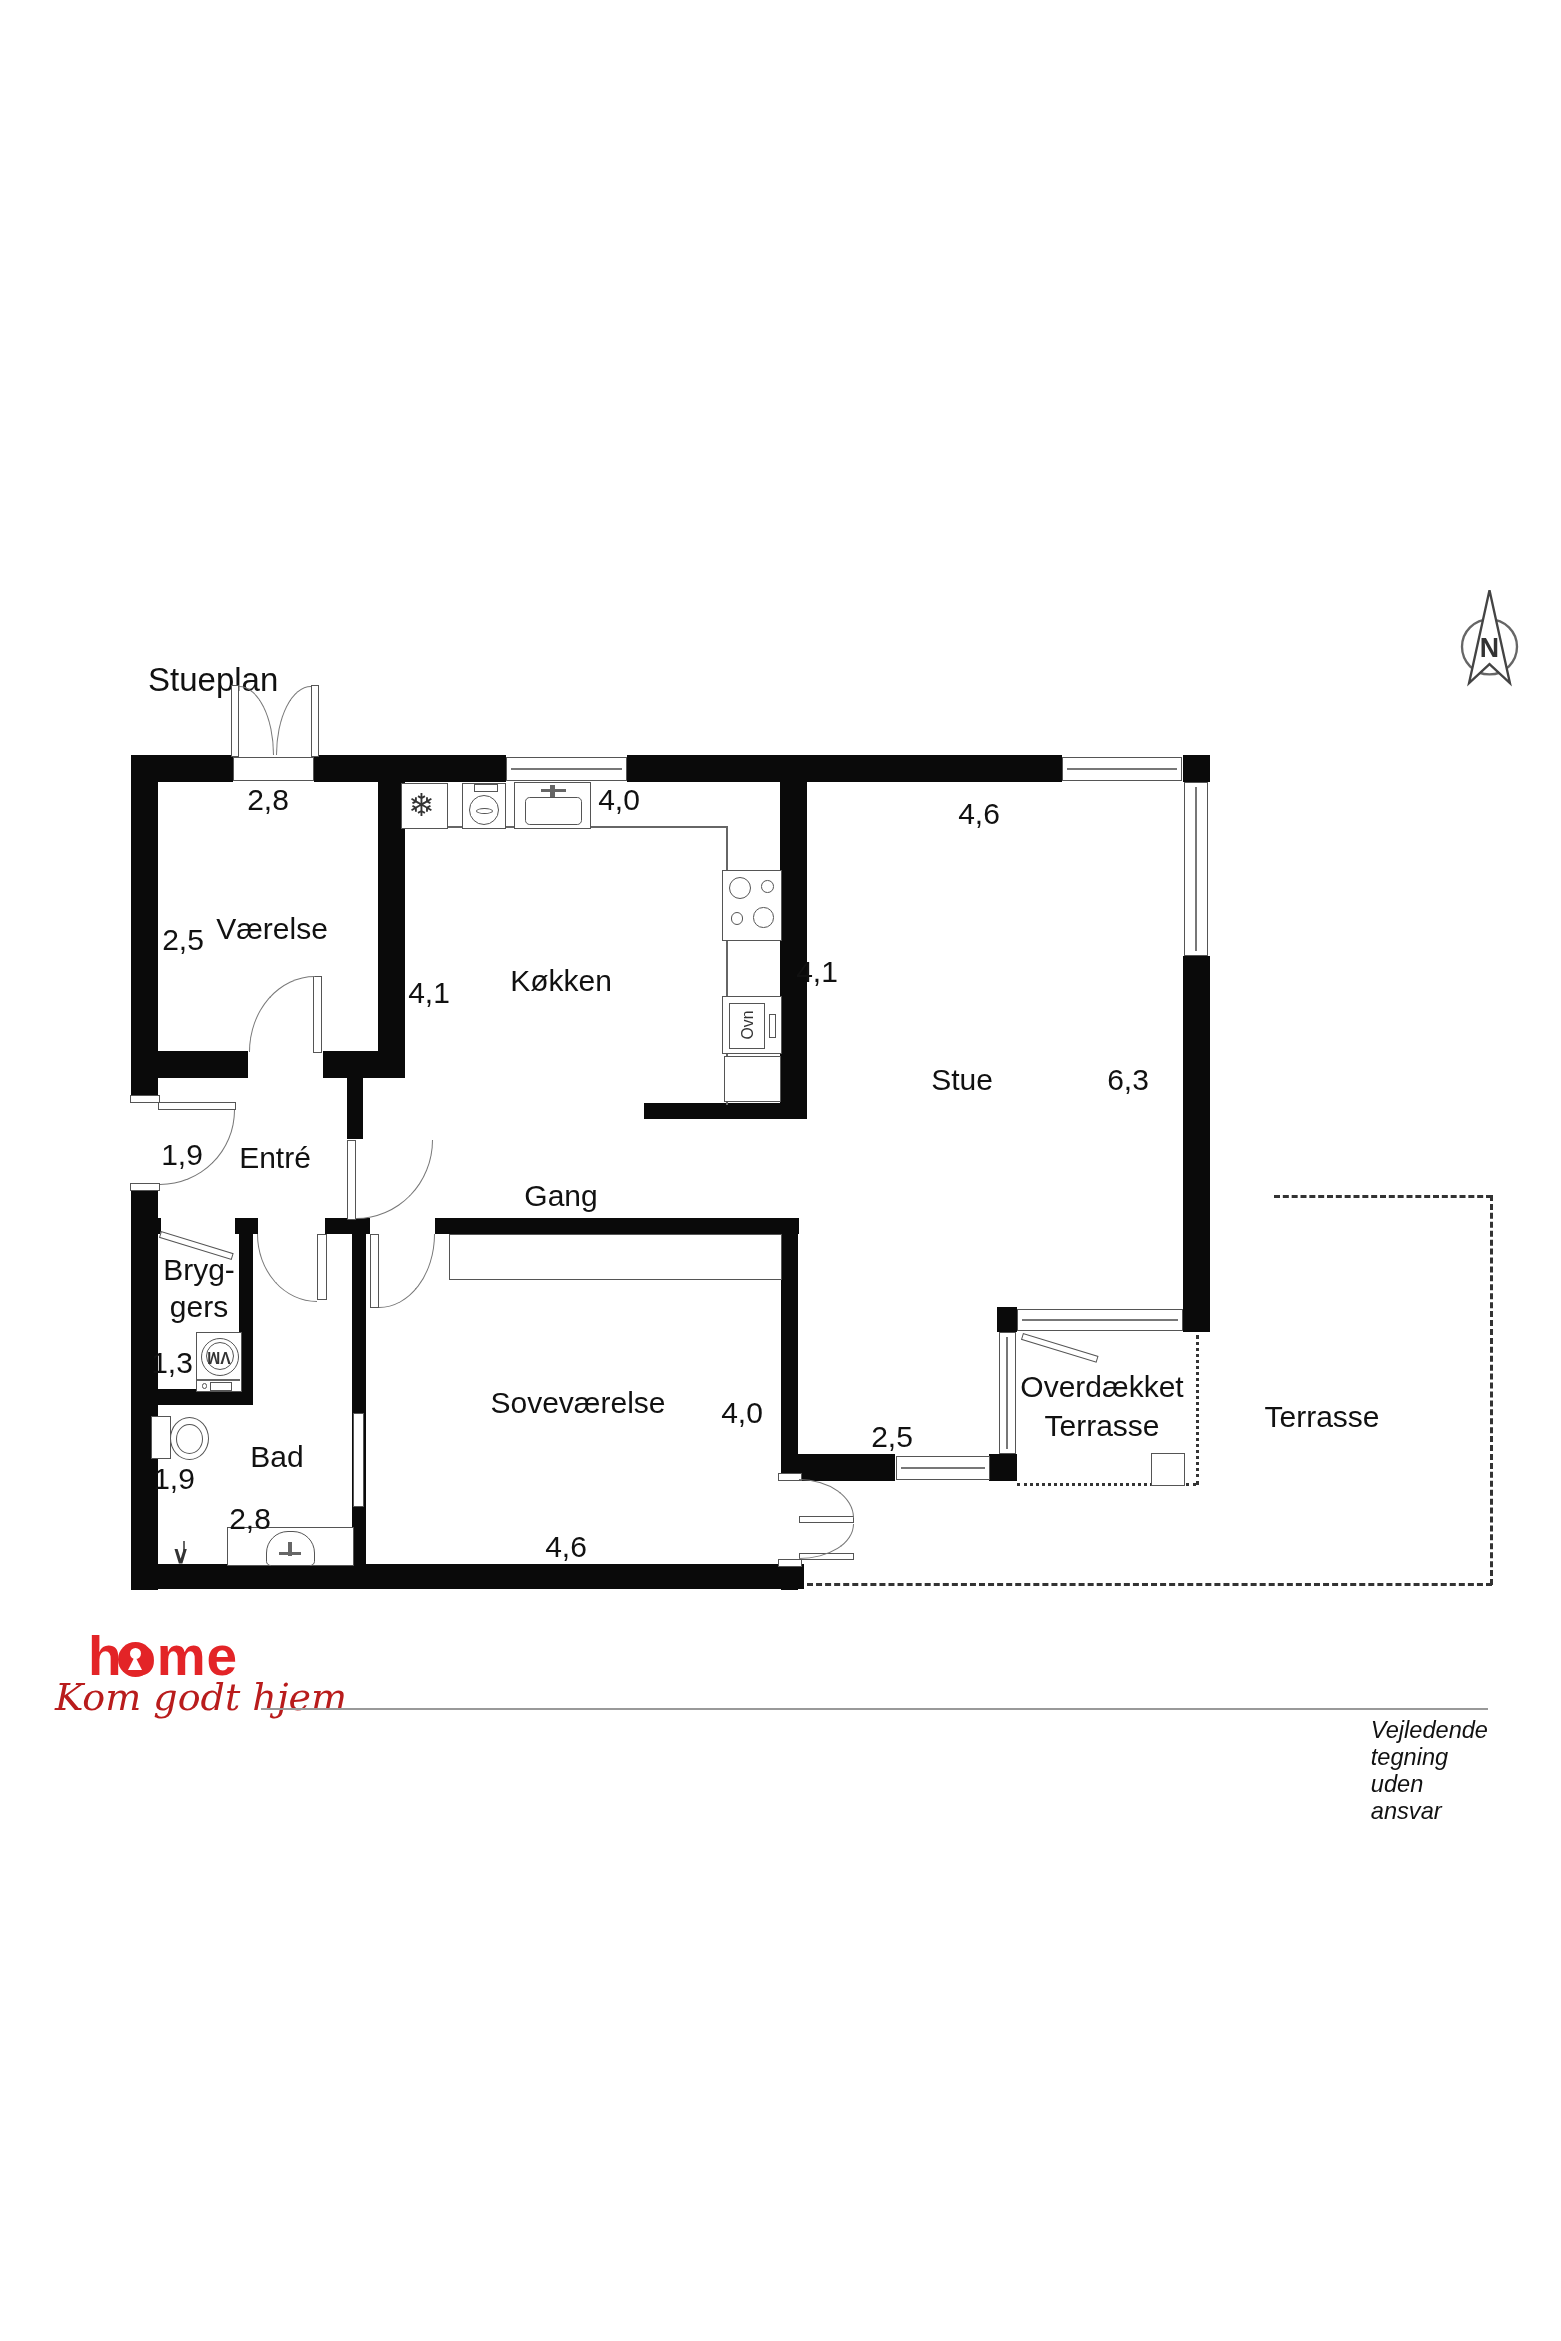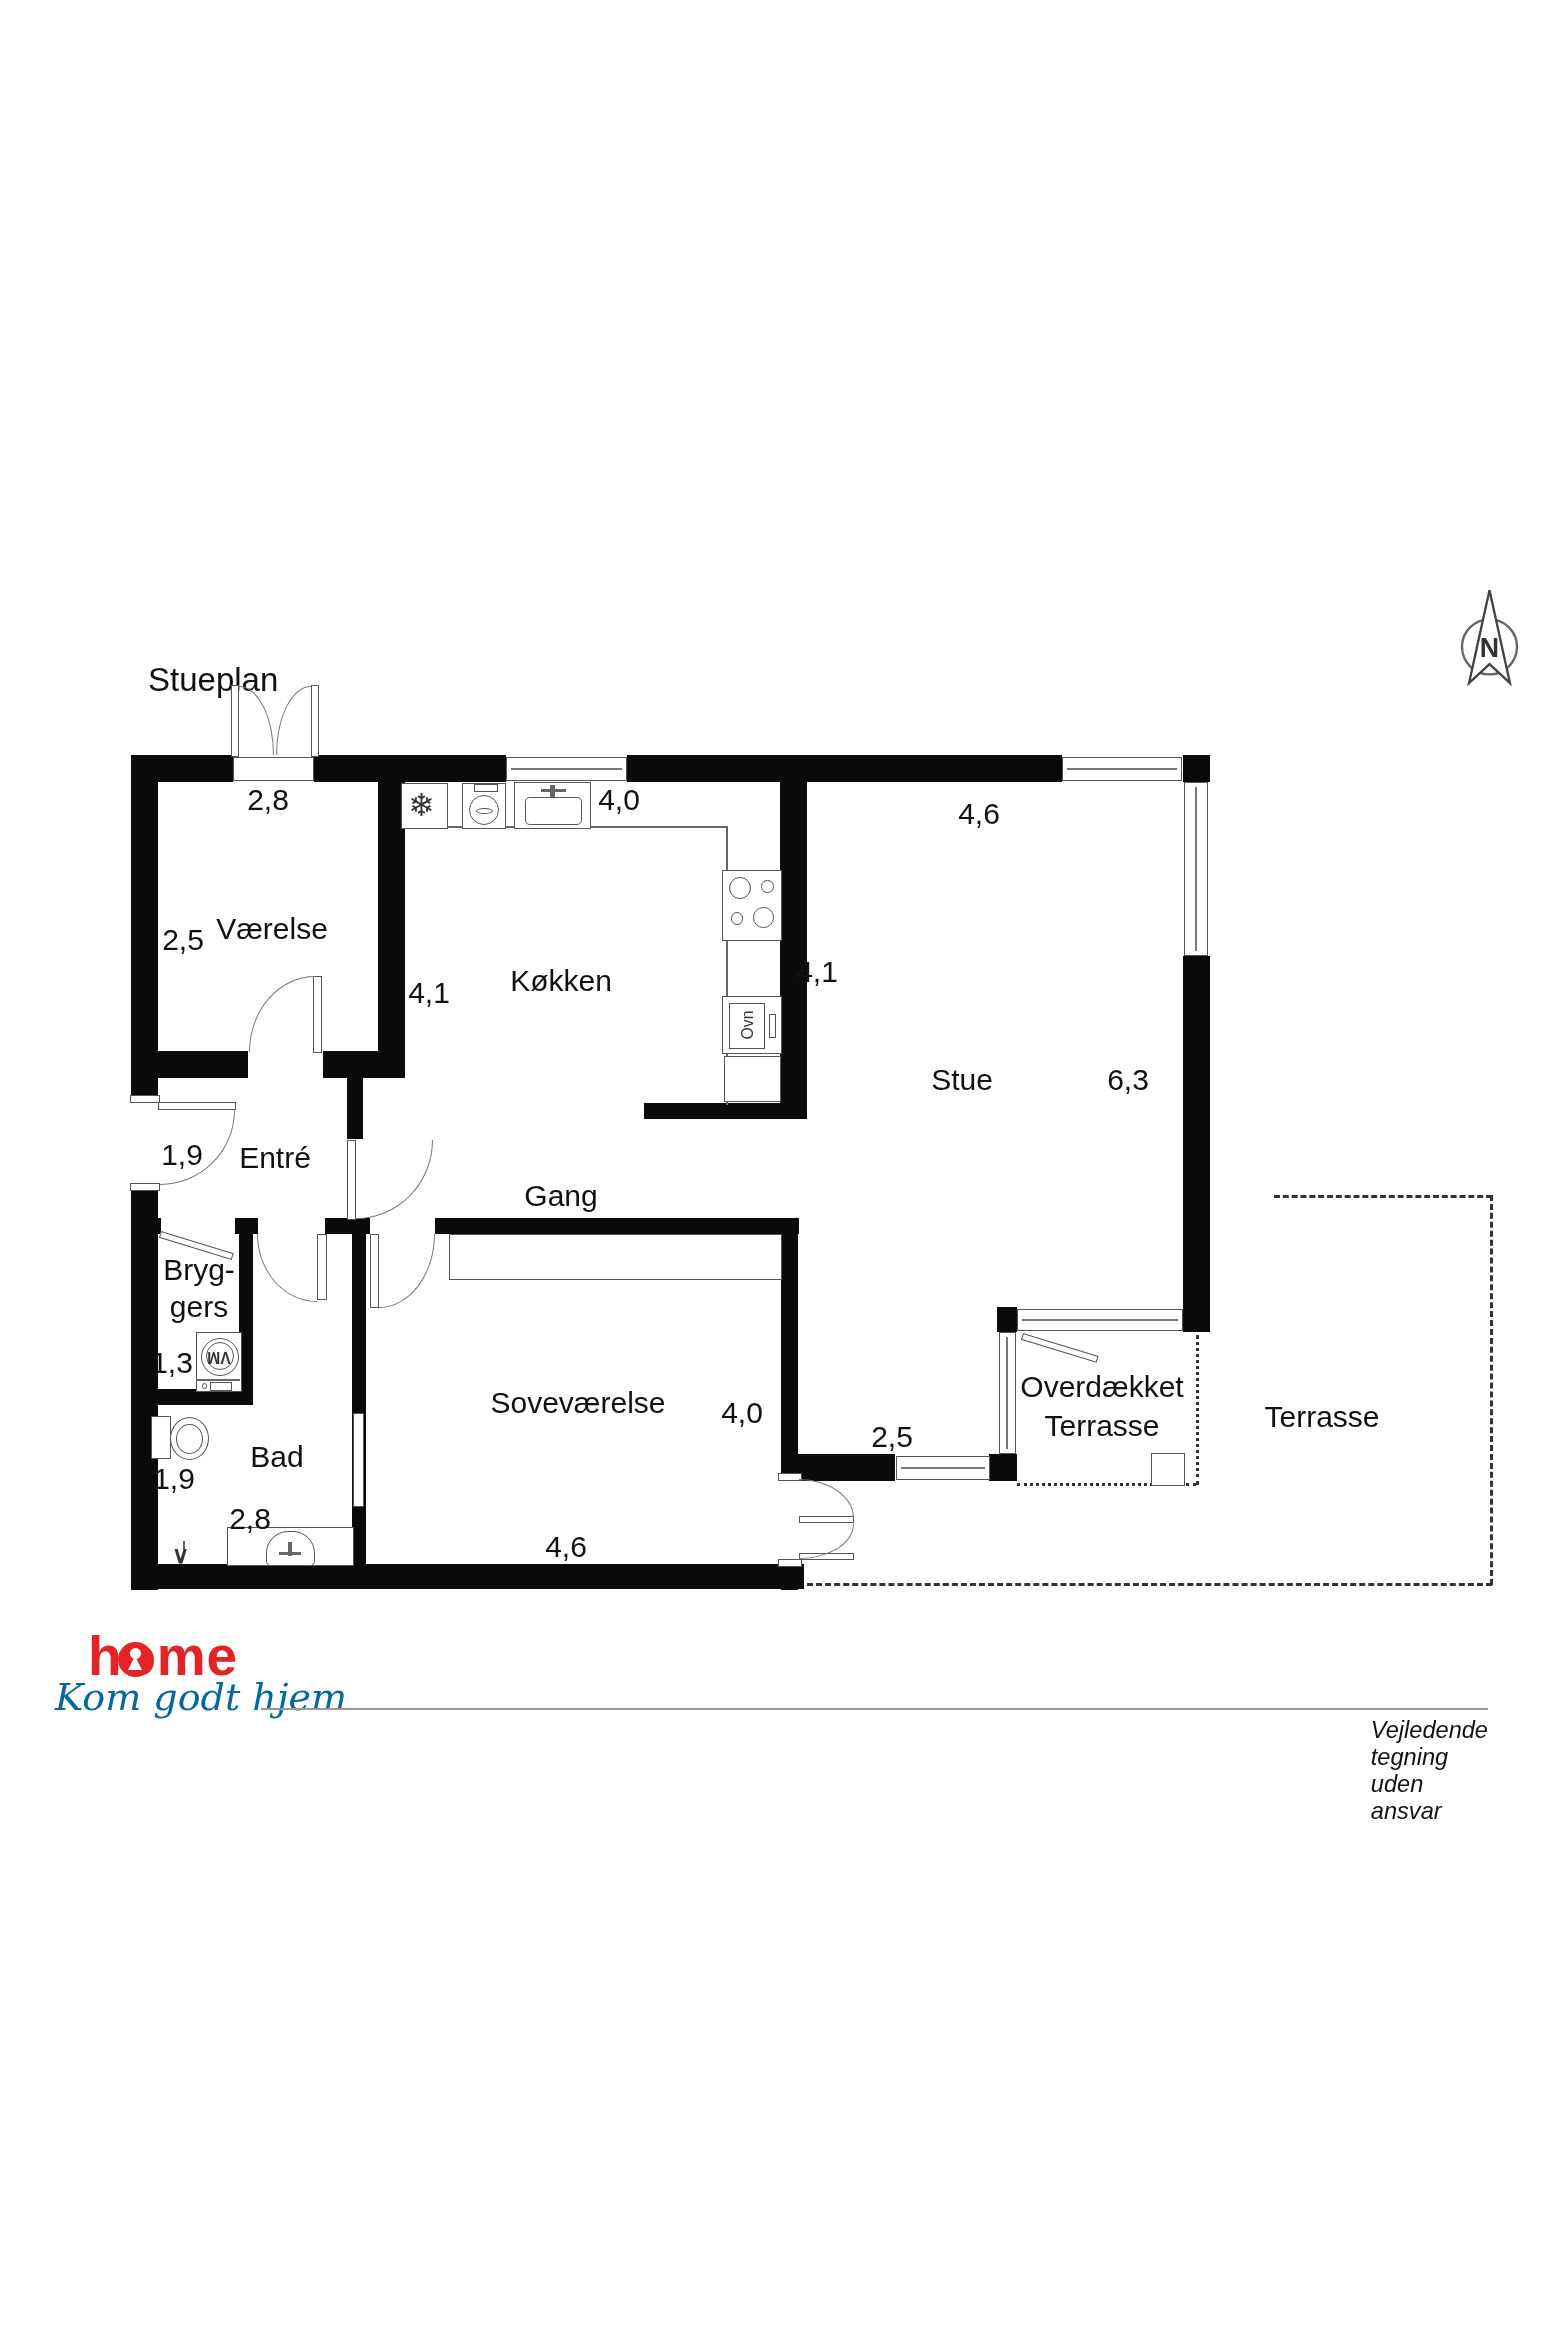--- a/index.html
+++ b/index.html
@@ -13,21 +13,21 @@
   .leaf{position:absolute;background:#fff;border:1.6px solid #555;box-sizing:border-box;}
   .arc{position:absolute;box-sizing:border-box;}
   .line{position:absolute;background:#666;}
   .box{position:absolute;background:#fff;border:1.6px solid #555;box-sizing:border-box;}
   .circ{position:absolute;border:1.6px solid #555;border-radius:50%;box-sizing:border-box;background:#fff;}
   .lbl{position:absolute;transform:translate(-50%,-50%);font-size:30px;white-space:nowrap;color:#111;}
   .dim{position:absolute;transform:translate(-50%,-50%);font-size:30px;white-space:nowrap;color:#111;}
   .dash{position:absolute;}
   .title{position:absolute;font-size:33px;color:#111;}
   .brand{position:absolute;font-size:55px;font-weight:bold;color:#e32427;letter-spacing:0.8px;}
-  .tagline{position:absolute;font-size:38px;font-style:italic;font-family:"DejaVu Serif",serif;color:#0369a1;}
+  .tagline{position:absolute;font-size:38px;font-style:italic;font-family:"DejaVu Serif",serif;color:#b91c1c;}
   .rule{position:absolute;background:#999;}
   .disclaimer{position:absolute;transform:translateX(-100%);font-size:23.6px;color:#111;}
   .rot90{display:inline-block;transform:translate(-50%,-50%) rotate(-90deg);position:absolute;left:50%;top:50%;font-size:15.7px;color:#333;}
   .rot180{display:inline-block;transform:translate(-50%,-50%) rotate(180deg);position:absolute;left:50%;top:50%;font-size:15.7px;font-weight:bold;color:#333;}
   .icon{position:absolute;color:#333;}
 </style>
 </head>
 <body>
 
 <div class="page">

